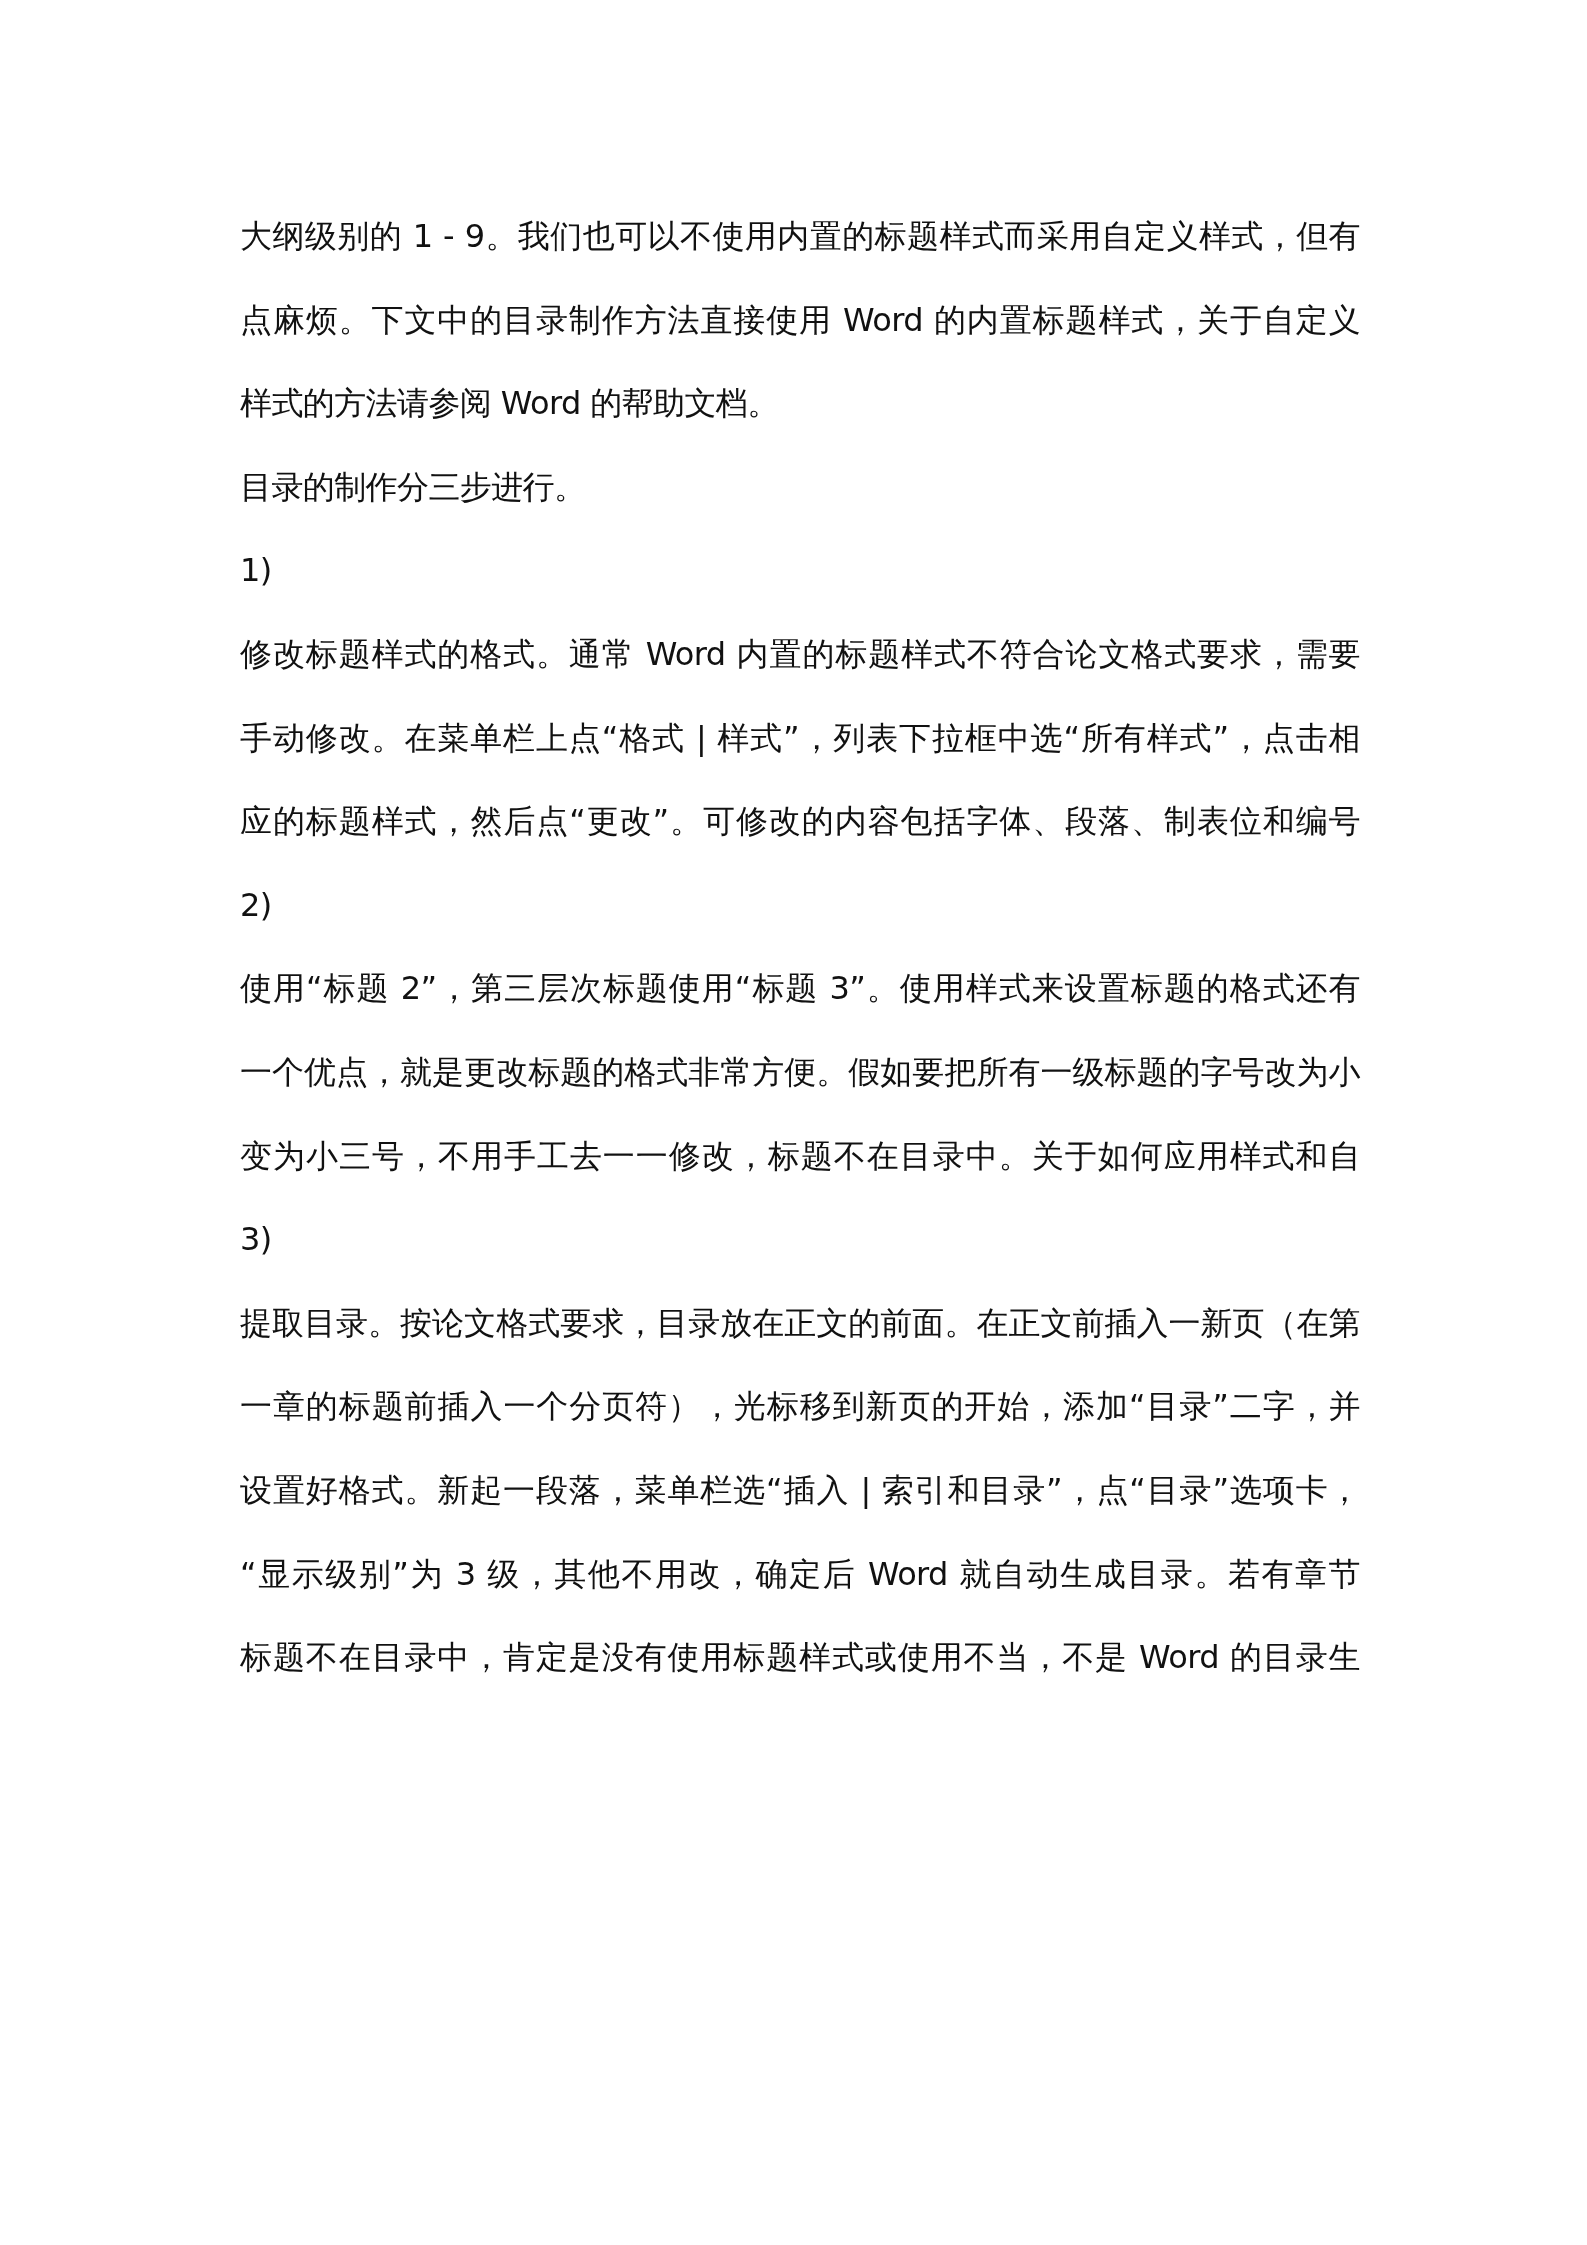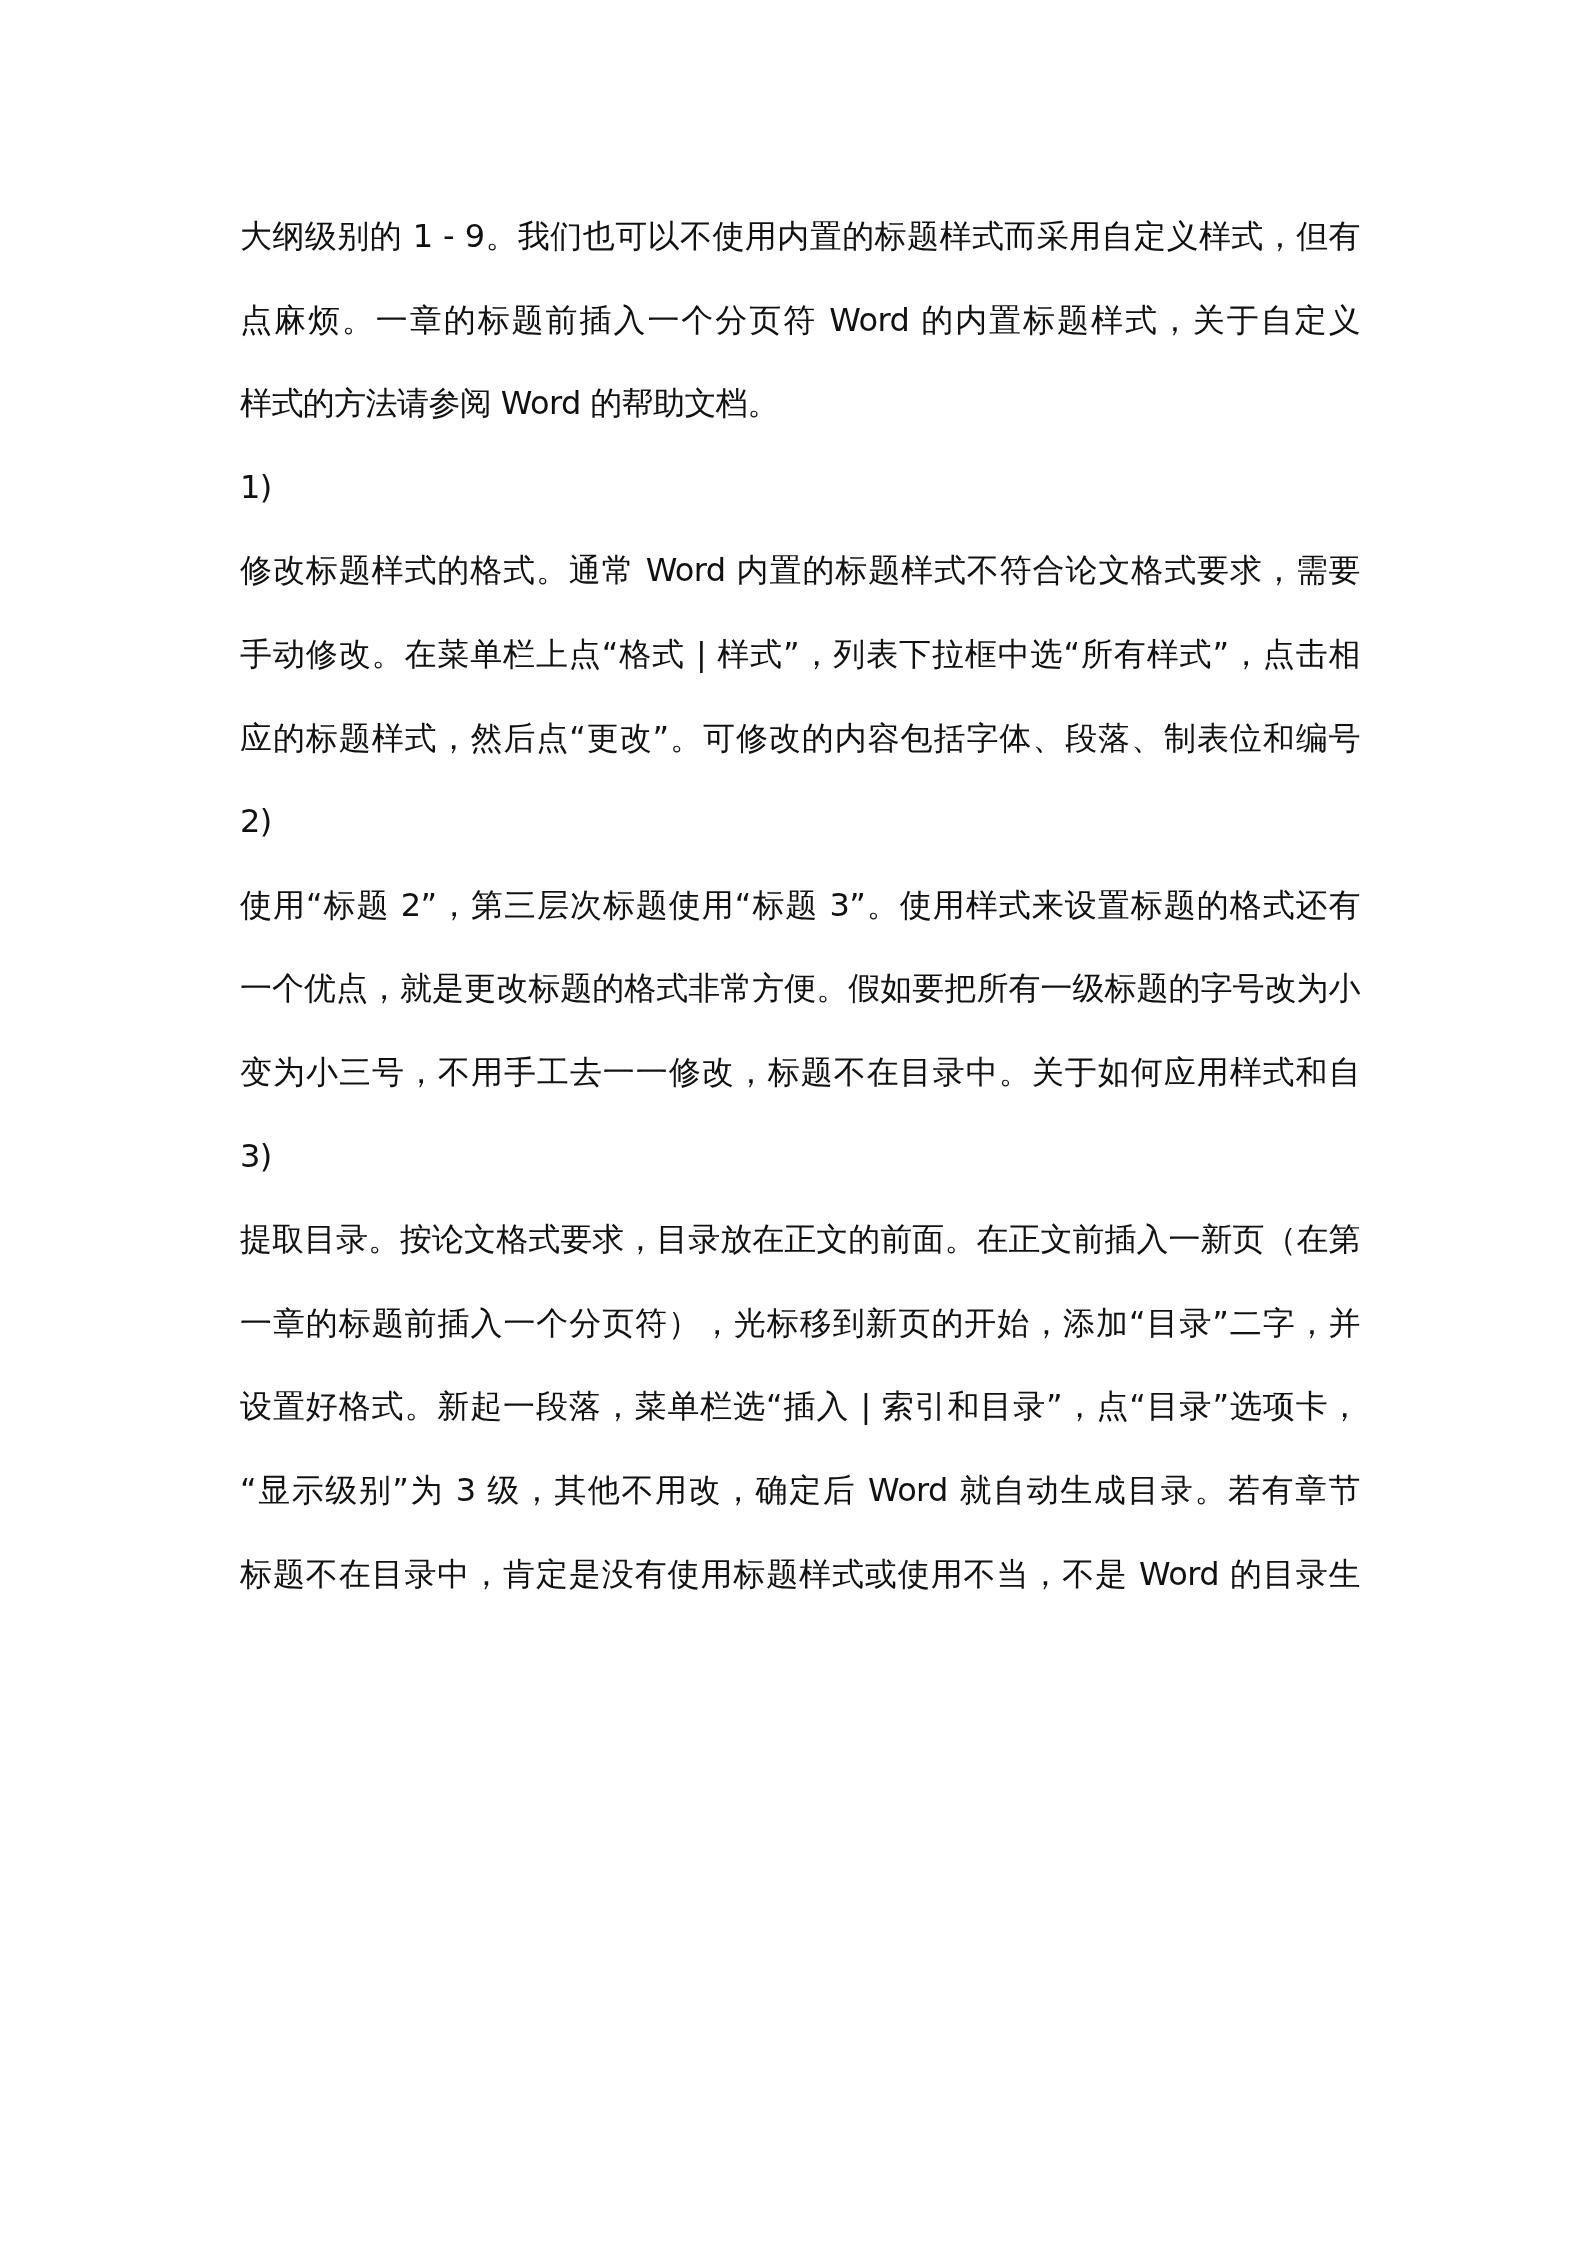--- a/index.html
+++ b/index.html
@@ -40,22 +40,23 @@
     text-align: justify;
     text-align-last: justify;
   }
 </style>
 </head>
 <body>
 
 <div class="page">
   <div class="content">
     <span class="line justify">大纲级别的 1 - 9。我们也可以不使用内置的标题样式而采用自定义样式，但有</span>
-    <span class="line justify">点麻烦。一章的标题前插入一个分页符 Word 的内置标题样式，关于自定义</span>
+    <span class="line justify">点麻烦。下文中的目录制作方法直接使用 Word 的内置标题样式，关于自定义</span>
     <span class="line">样式的方法请参阅 Word 的帮助文档。</span>
+    <span class="line">目录的制作分三步进行。</span>
     <span class="line">1)</span>
     <span class="line justify">修改标题样式的格式。通常 Word 内置的标题样式不符合论文格式要求，需要</span>
     <span class="line justify">手动修改。在菜单栏上点“格式 | 样式”，列表下拉框中选“所有样式”，点击相</span>
     <span class="line justify">应的标题样式，然后点“更改”。可修改的内容包括字体、段落、制表位和编号</span>
     <span class="line">2)</span>
     <span class="line justify">使用“标题 2”，第三层次标题使用“标题 3”。使用样式来设置标题的格式还有</span>
     <span class="line justify">一个优点，就是更改标题的格式非常方便。假如要把所有一级标题的字号改为小</span>
     <span class="line justify">变为小三号，不用手工去一一修改，标题不在目录中。关于如何应用样式和自</span>
     <span class="line">3)</span>
     <span class="line justify">提取目录。按论文格式要求，目录放在正文的前面。在正文前插入一新页（在第</span>

